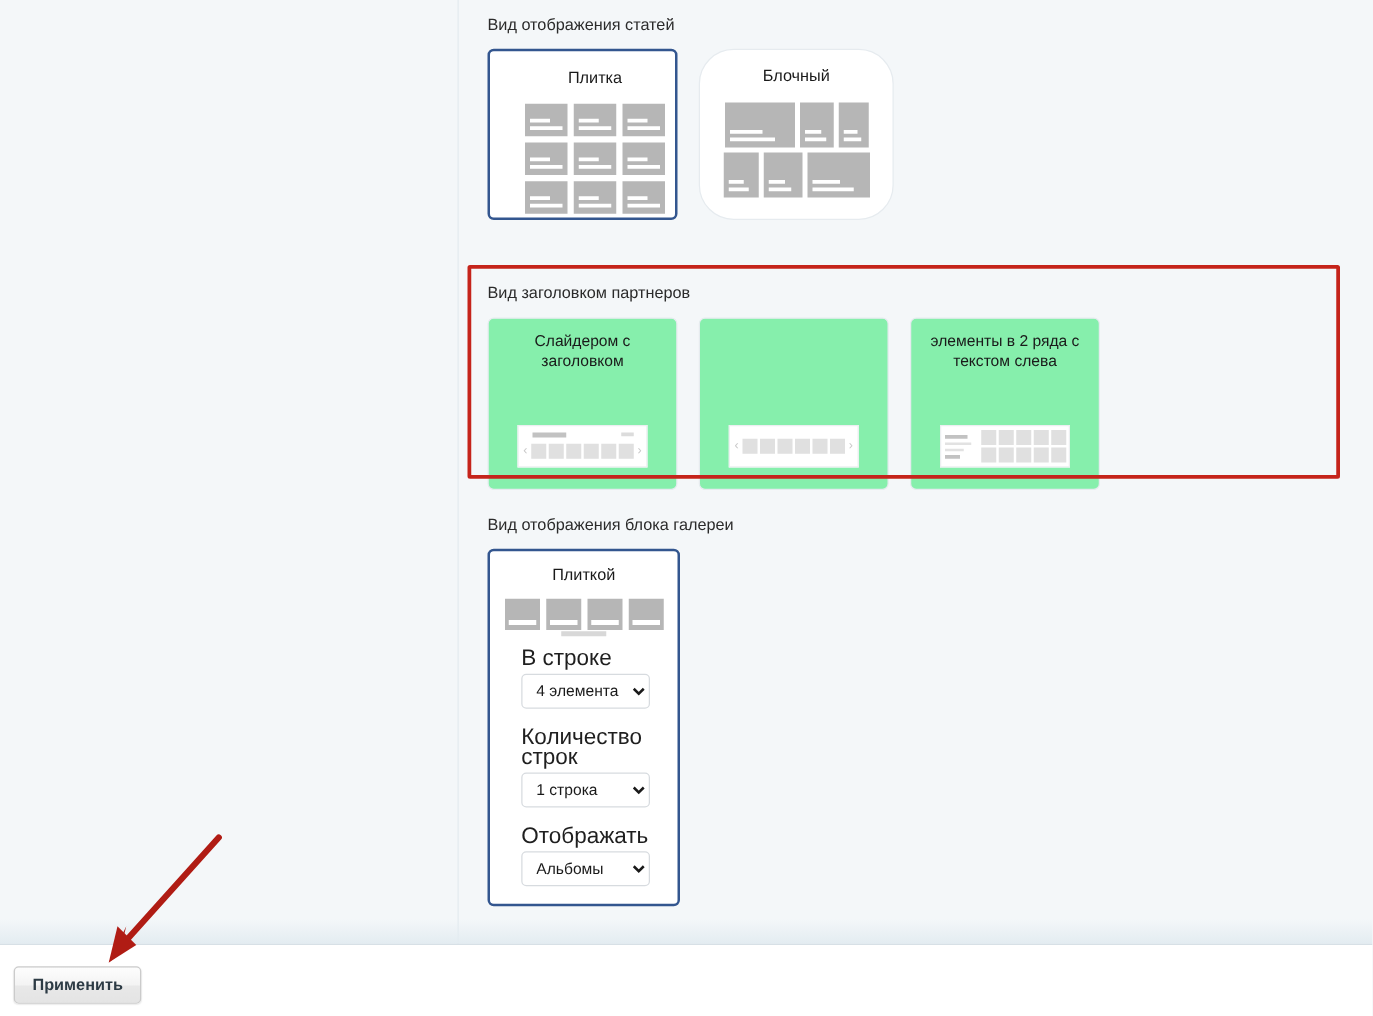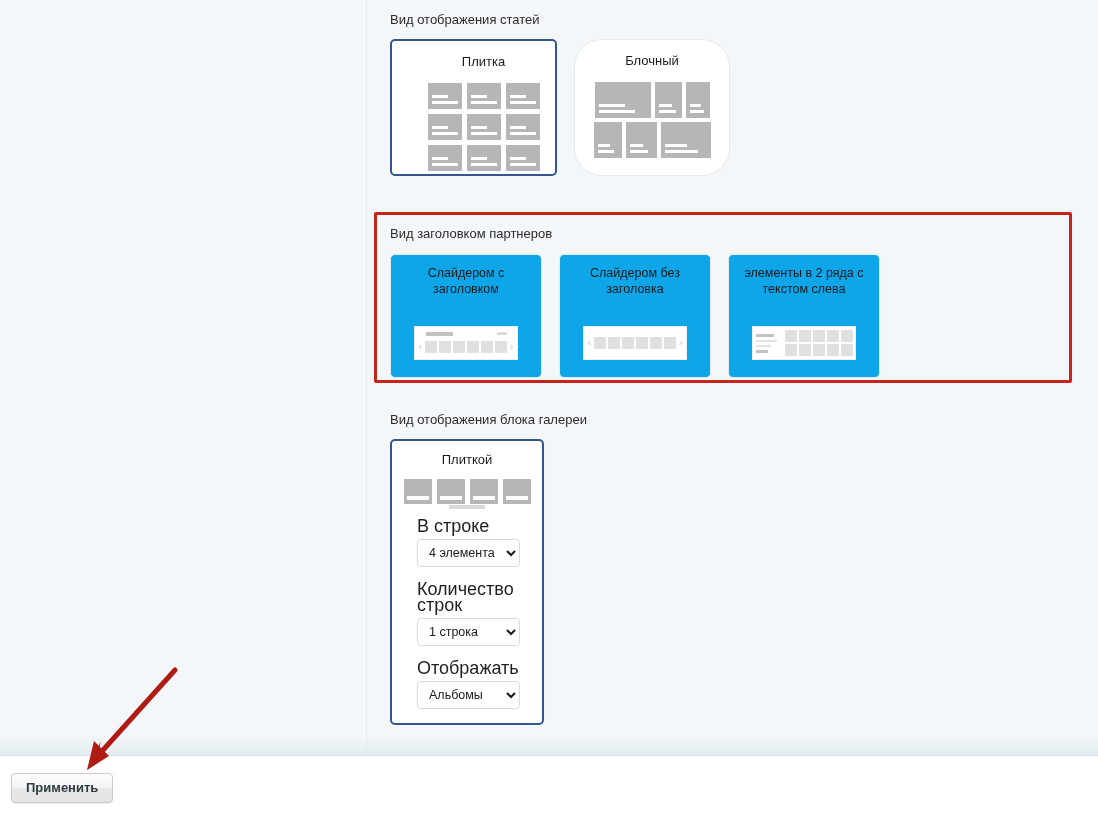--- a/index.html
+++ b/index.html
@@ -139,22 +139,22 @@
     border-radius: 2px;
   }
   .partners-panel {
     position: absolute;
     left: 367px; top: 212px;
     width: 731px;
     padding-top: 14px;
   }
   .p-cards { display: flex; margin-left: 23px; }
   .p-card {
-    width: 152px; height: 124px;
-    background: #0ea5e9;
+    width: 152px; height: 138px;
+    background: #86efac;
     border: 1px solid #e6ebef;
     border-radius: 5px;
     margin-right: 17px;
     display: flex;
     flex-direction: column;
     align-items: center;
   }
   .p-card.selected { border: 2px solid #33568f; }
   .p-title {
     font-size: 12.5px;
@@ -234,21 +234,21 @@
 <body>
 
 <div class="page">
 
   <div class="vrule"></div>
 
   <div class="content" style="top:12px;">
     <div class="section-label">Вид отображения статей</div>
     <div class="cards-row">
 
-      <div class="card selected" style="width:167px;height:137px;padding-left:20px;">
+      <div class="card selected" style="width:152px;height:137px;padding-left:20px;">
         <div class="card-title">Плитка</div>
         <div class="thumb-tile">
           <div class="tl"></div>
             <div class="tl"></div>
             <div class="tl"></div>
           <div class="tl"></div>
             <div class="tl"></div>
             <div class="tl"></div>
           <div class="tl"></div>
             <div class="tl"></div>
@@ -311,21 +311,20 @@
               <div class="sq"></div>
                 <div class="sq"></div>
                 <div class="sq"></div>
             </div>
             <span class="arrowch">›</span>
           </div>
         </div>
       </div>
 
       <div class="p-card">
-        <div class="p-title">Слайдером без заголовка</div>
         <div class="p-thumb">
           <div style="display:flex;align-items:center;gap:3px;">
             <span class="arrowch">‹</span>
             <div class="sq-row">
               <div class="sq"></div>
                 <div class="sq"></div>
                 <div class="sq"></div>
               <div class="sq"></div>
                 <div class="sq"></div>
                 <div class="sq"></div>

